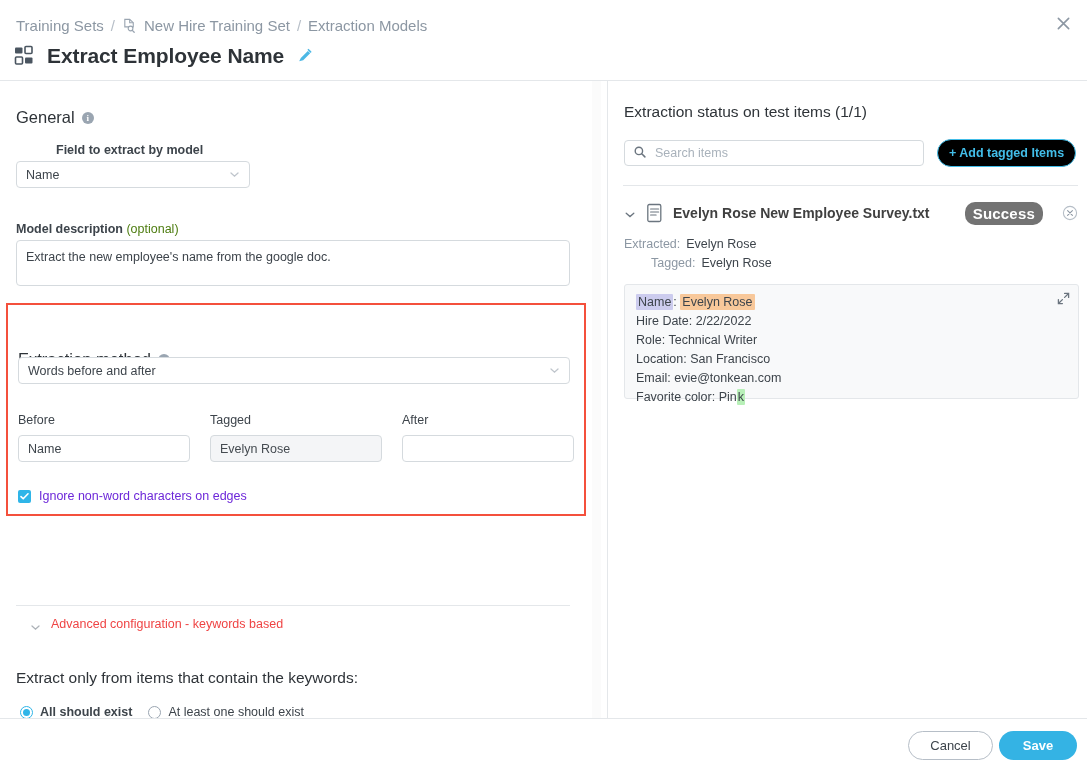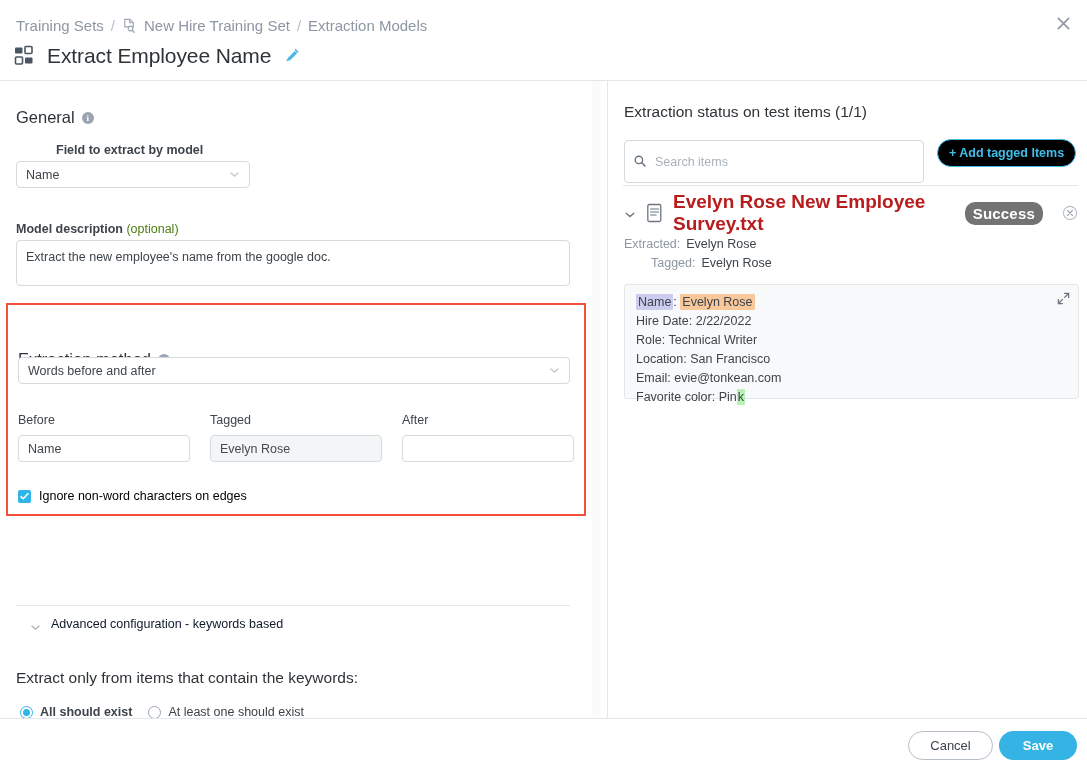--- a/index.html
+++ b/index.html
@@ -27,21 +27,21 @@
   .breadcrumb .crumb.link { cursor:pointer; }
   .breadcrumb .sep { color:#b6bec7; }
   .bc-icon { display:inline-flex; width:15px; height:15px; }
 
   .title-row {
     position:absolute; left:14px; top:44px;
     display:flex; align-items:center; gap:11px;
   }
   .grid-icon { width:22px; height:22px; display:block; }
   .page-title {
-    font-size:21px; font-weight:400; color:#2e3338; letter-spacing:-0.1px;
+    font-size:21px; font-weight:700; color:#2e3338; letter-spacing:-0.1px;
   }
   .pencil-icon { width:17px; height:17px; display:block; cursor:pointer; margin-left:2px;}
 
   .close-btn {
     position:absolute; right:9px; top:8px; width:30px; height:30px;
     display:flex; align-items:center; justify-content:center;
     cursor:pointer;
   }
 
   
@@ -116,44 +116,44 @@
     display:flex; gap:20px; }
   .em-col { width:172px; }
   .em-col .fld-label { font-size:12.5px; font-weight:normal; color:#3d444b; margin-bottom:8px; display:block;}
   .em-check { position:absolute; left:10px; top:184px; display:flex; align-items:center; gap:8px; cursor:pointer;}
   .cb {
     width:13px; height:13px; border-radius:2px; background:#2fb5e8;
     display:inline-flex; align-items:center; justify-content:center;
     flex:none;
   }
   .cb svg { width:9px; height:9px; }
-  .em-check-label { font-size:12.5px; color:#000000; }
+  .em-check-label { font-size:12.5px; color:#6d28d9; }
 
   .hr1 { position:absolute; left:16px; top:524px; width:554px; height:1px; background:#e4e7ea; }
   .adv-row {
     position:absolute; left:30px; top:536px;
     display:flex; align-items:center; gap:10px; cursor:pointer;
   }
-  .adv-row .lbl { font-size:12.5px; color:#0f172a; }
+  .adv-row .lbl { font-size:12.5px; color:#ef4444; }
 
   .kw1-title { position:absolute; left:16px; top:588px; font-size:15.5px; color:#2e3338; }
   .radios { position:absolute; left:20px; top:624px; display:flex; align-items:center; gap:16px; }
   .radio { display:flex; align-items:center; gap:7px; cursor:pointer; }
   .rdo {
     width:13px; height:13px; border-radius:50%; border:1px solid #9aa5b1;
     background:#fff; display:inline-flex; align-items:center; justify-content:center; flex:none;
   }
   .rdo.on { border-color:#2fb5e8; }
   .rdo.on::after { content:""; width:7px; height:7px; border-radius:50%; background:#2fb5e8; }
   .radio .rl { font-size:12.5px; color:#3d444b; font-weight:bold; }
 
   
   .rp-title { position:absolute; left:16px; top:22px; font-size:15.5px; color:#2e3338; }
   .search-wrap {
-    position:absolute; left:16px; top:59px; width:300px; height:43px;
+    position:absolute; left:16px; top:59px; width:300px; height:26px;
     border:1px solid #d5dade; border-radius:4px; background:#fff;
     display:flex; align-items:center; gap:7px; padding:0 9px;
   }
   .search-wrap input {
     border:none; outline:none; flex:1; font-size:12.5px; color:#3d444b;
     font-family:"Liberation Sans", sans-serif; background:transparent;
   }
   .search-wrap input::placeholder { color:#a9b2bb; }
   .add-btn {
     position:absolute; left:329px; top:58px; width:139px; height:28px;
@@ -162,21 +162,21 @@
     display:flex; align-items:center; justify-content:center; cursor:pointer;
   }
   .rp-hr { position:absolute; left:15px; top:104px; width:455px; height:1px; background:#e4e7ea; }
 
   .item-head {
     position:absolute; left:16px; top:119px; width:454px; height:26px;
     display:flex; align-items:center; gap:10px;
   }
   .caret { width:12px; height:12px; cursor:pointer; flex:none; }
   .doc-icon { width:17px; height:20px; flex:none; }
-  .item-name { font-size:19px; font-weight:bold; color:#b91c1c; flex:1; }
+  .item-name { font-size:14px; font-weight:bold; color:#404040; flex:1; }
   .badge {
     background:#737373; color:#fff; border-radius:10px;
     font-size:15px; font-weight:bold; padding:3px 8px; letter-spacing:0.2px;
   }
   .x-circle { width:16px; height:16px; cursor:pointer; margin-left:9px; }
 
   .kv { position:absolute; font-size:12.5px; }
   .kv .k { color:#8c97a3; }
   .kv .v { color:#3d444b; margin-left:6px; }
   .kv-extracted { left:16px; top:156px; }

